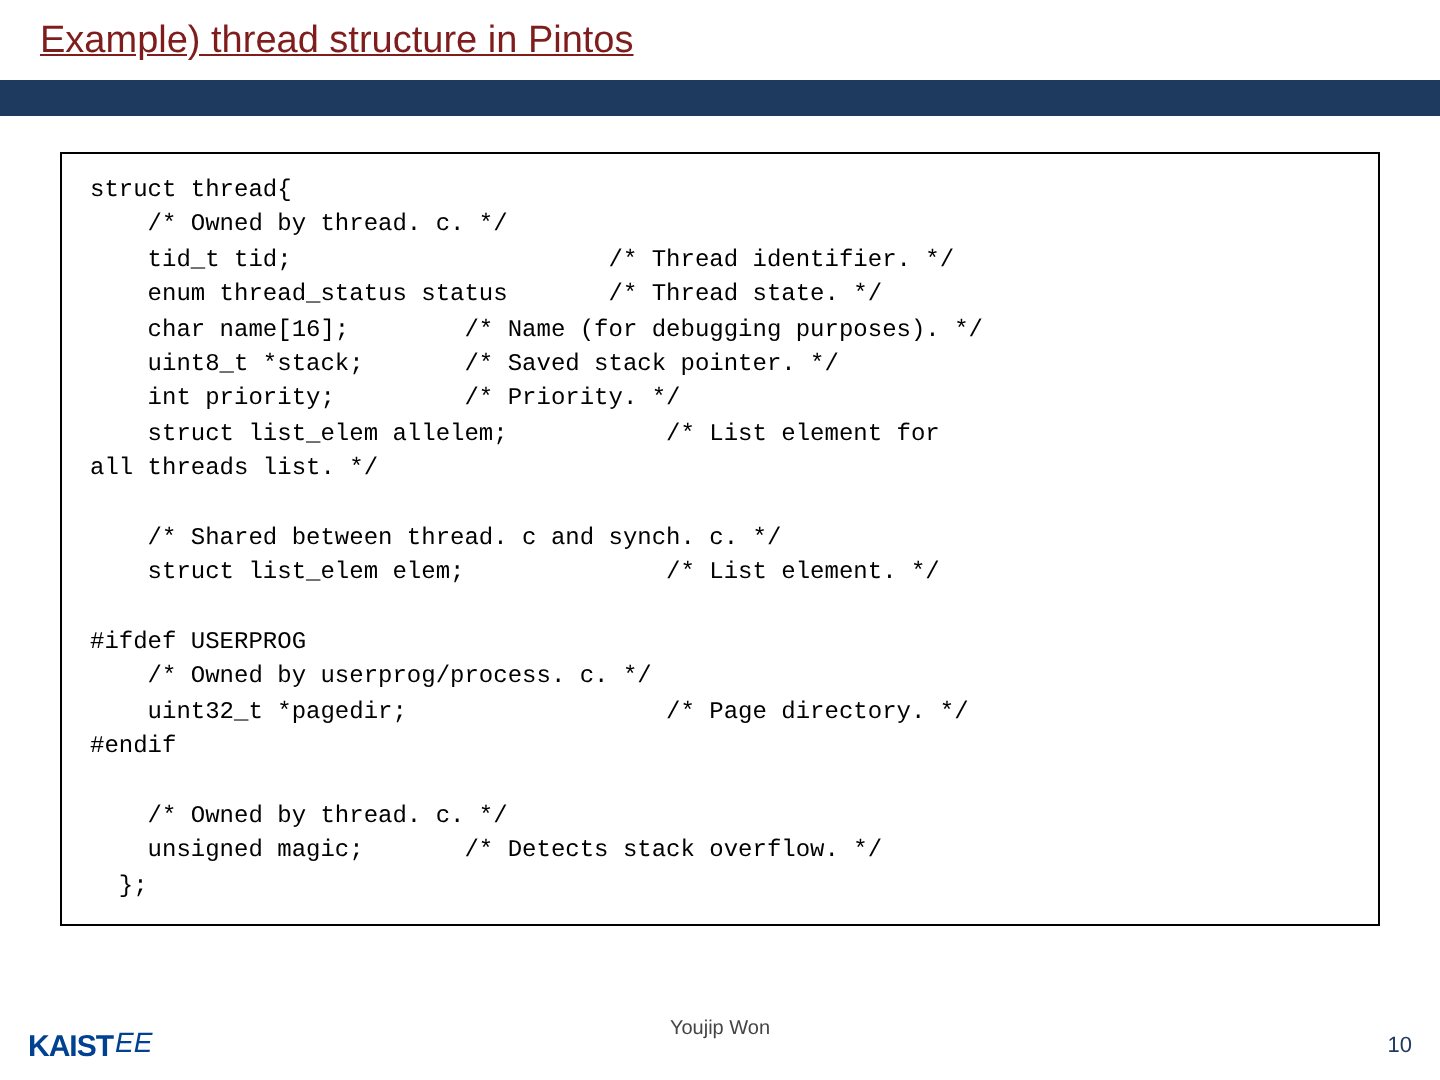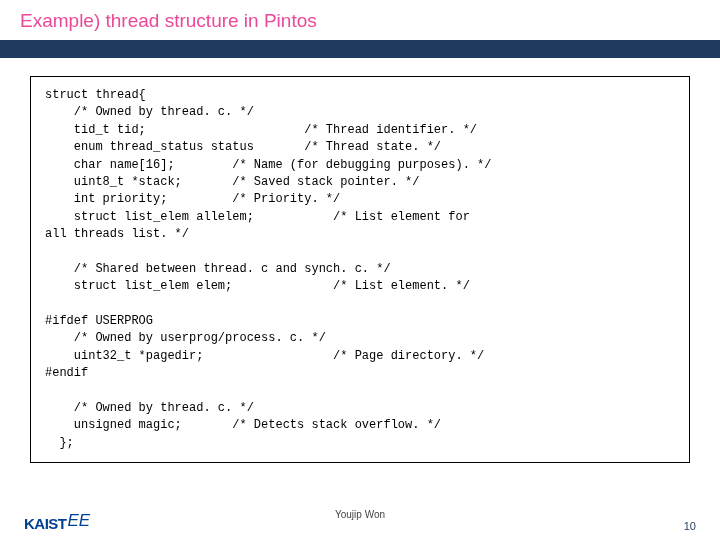--- a/index.html
+++ b/index.html
@@ -7,21 +7,22 @@
     width: 720px;
     height: 540px;
     background: #fff;
     font-family: Arial, sans-serif;
     position: relative;
     overflow: hidden;
   }
   .header {
     padding: 10px 20px 8px 20px;
     font-size: 19px;
-    color: #ec4899;
+    color: #7f1d1d;
+    text-decoration: underline;
   }
   .bar {
     height: 18px;
     background: #1e3a5f;
     width: 100%;
   }
   .code-box {
     margin: 18px 30px 0 30px;
     border: 1.5px solid #000;
     padding: 10px 14px;
@@ -30,40 +31,40 @@
     line-height: 1.45;
     color: #000;
     white-space: pre;
   }
   .footer {
     position: absolute;
     bottom: 8px;
     left: 0;
     width: 100%;
     display: flex;
-    align-items: flex-end;
+    align-items: center;
     justify-content: space-between;
-    padding: 0 24px;
+    padding: 0 14px;
   }
   .logo {
     height: 18px;
     display: flex;
     align-items: center;
   }
   .logo-text {
     font-weight: bold;
     font-size: 15px;
     color: #004191;
     letter-spacing: -0.5px;
     font-family: Arial, sans-serif;
   }
   .logo-ee {
     position: relative;
     top: -2px;
-    font-size: 17px;
+    font-size: 14px;
     font-style: italic;
     color: #004191;
     margin-left: 1px;
   }
   .author {
     position: absolute;
     left: 50%;
     transform: translateX(-50%);
     bottom: 20px;
     font-size: 10px;

